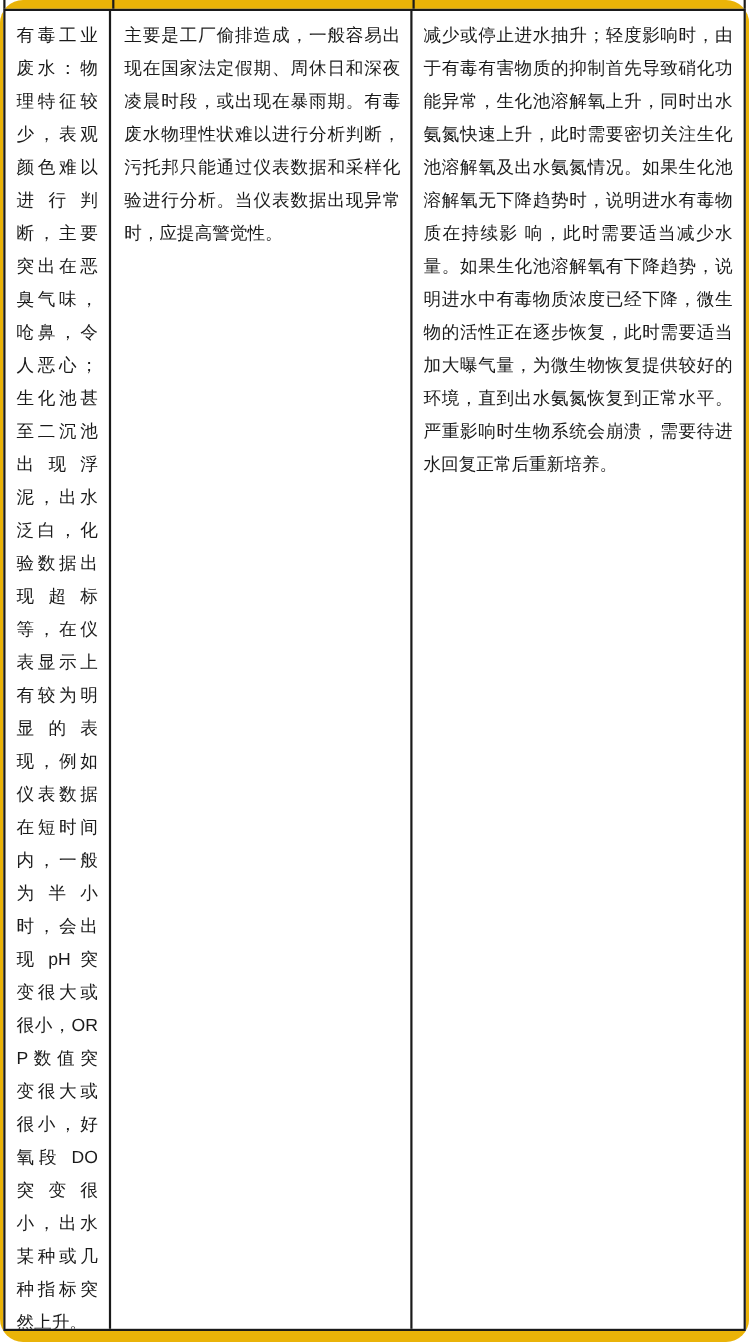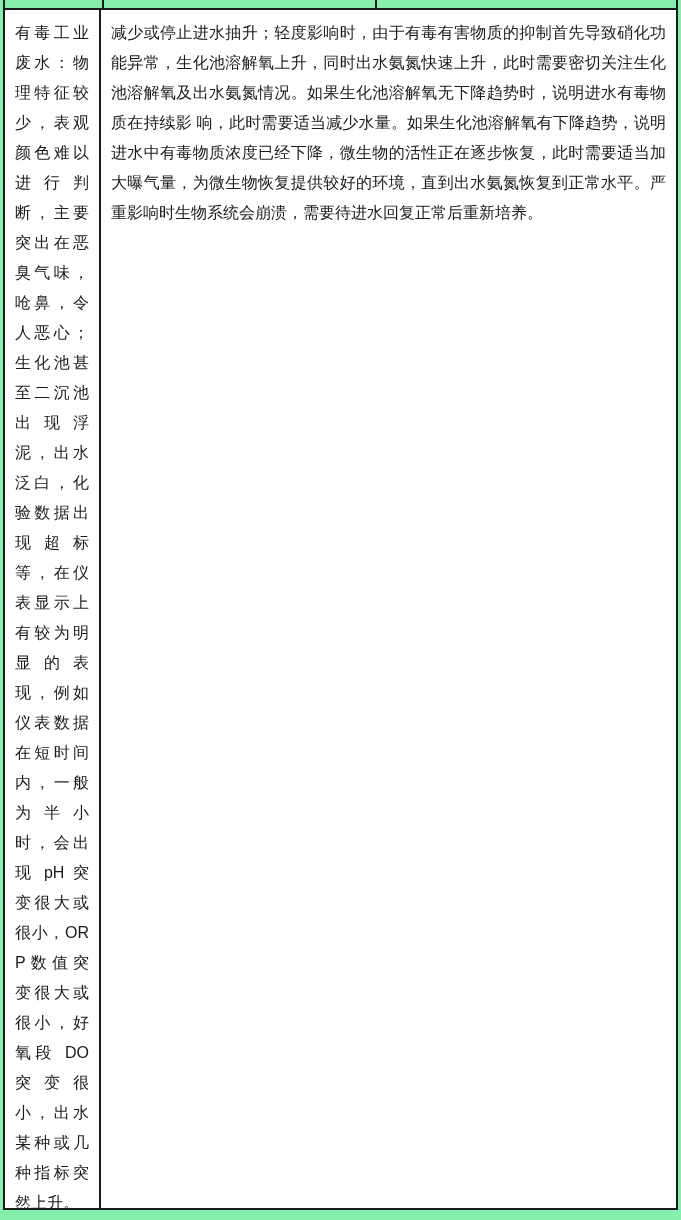--- a/index.html
+++ b/index.html
@@ -11,21 +11,22 @@
     width: 681px;
     height: 1220px;
     font-family: "Liberation Sans", sans-serif;
     position: relative;
     overflow: hidden;
   }
   .page {
     position: relative;
     width: 681px;
     height: 1220px;
-    background: #86efac;
+    background: #eab308;
+    border-radius: 21px;
   }
   
   .stub {
     position: absolute;
     top: 0;
     width: 2px;
     height: 9px;
     background: #1a1a1a;
   }
   .stub-1 { left: 3px; }
@@ -75,16 +76,17 @@
 
 <div class="page">
 
   <div class="stub stub-1"></div>
   <div class="stub stub-2"></div>
   <div class="stub stub-3"></div>
   <div class="stub stub-4"></div>
 
   <div class="table-row">
     <div class="cell cell-1">有毒工业废水：物理特征较少，表观颜色难以进行判断，主要突出在恶臭气味，呛鼻，令人恶心；生化池甚至二沉池出现浮泥，出水泛白，化验数据出现超标等，在仪表显示上有较为明显的表现，例如仪表数据在短时间内，一般为半小时，会出现 pH 突变很大或很小，ORP数值突变很大或很小，好氧段 DO 突变很小，出水某种或几种指标突然上升。</div>
+    <div class="cell cell-2">主要是工厂偷排造成，一般容易出现在国家法定假期、周休日和深夜凌晨时段，或出现在暴雨期。有毒废水物理性状难以进行分析判断，污托邦只能通过仪表数据和采样化验进行分析。当仪表数据出现异常时，应提高警觉性。</div>
     <div class="cell cell-3">减少或停止进水抽升；轻度影响时，由于有毒有害物质的抑制首先导致硝化功能异常，生化池溶解氧上升，同时出水氨氮快速上升，此时需要密切关注生化池溶解氧及出水氨氮情况。如果生化池溶解氧无下降趋势时，说明进水有毒物质在持续影 响，此时需要适当减少水量。如果生化池溶解氧有下降趋势，说明进水中有毒物质浓度已经下降，微生物的活性正在逐步恢复，此时需要适当加大曝气量，为微生物恢复提供较好的环境，直到出水氨氮恢复到正常水平。严重影响时生物系统会崩溃，需要待进水回复正常后重新培养。</div>
   </div>
 
 </div>
 
 </body></html>

